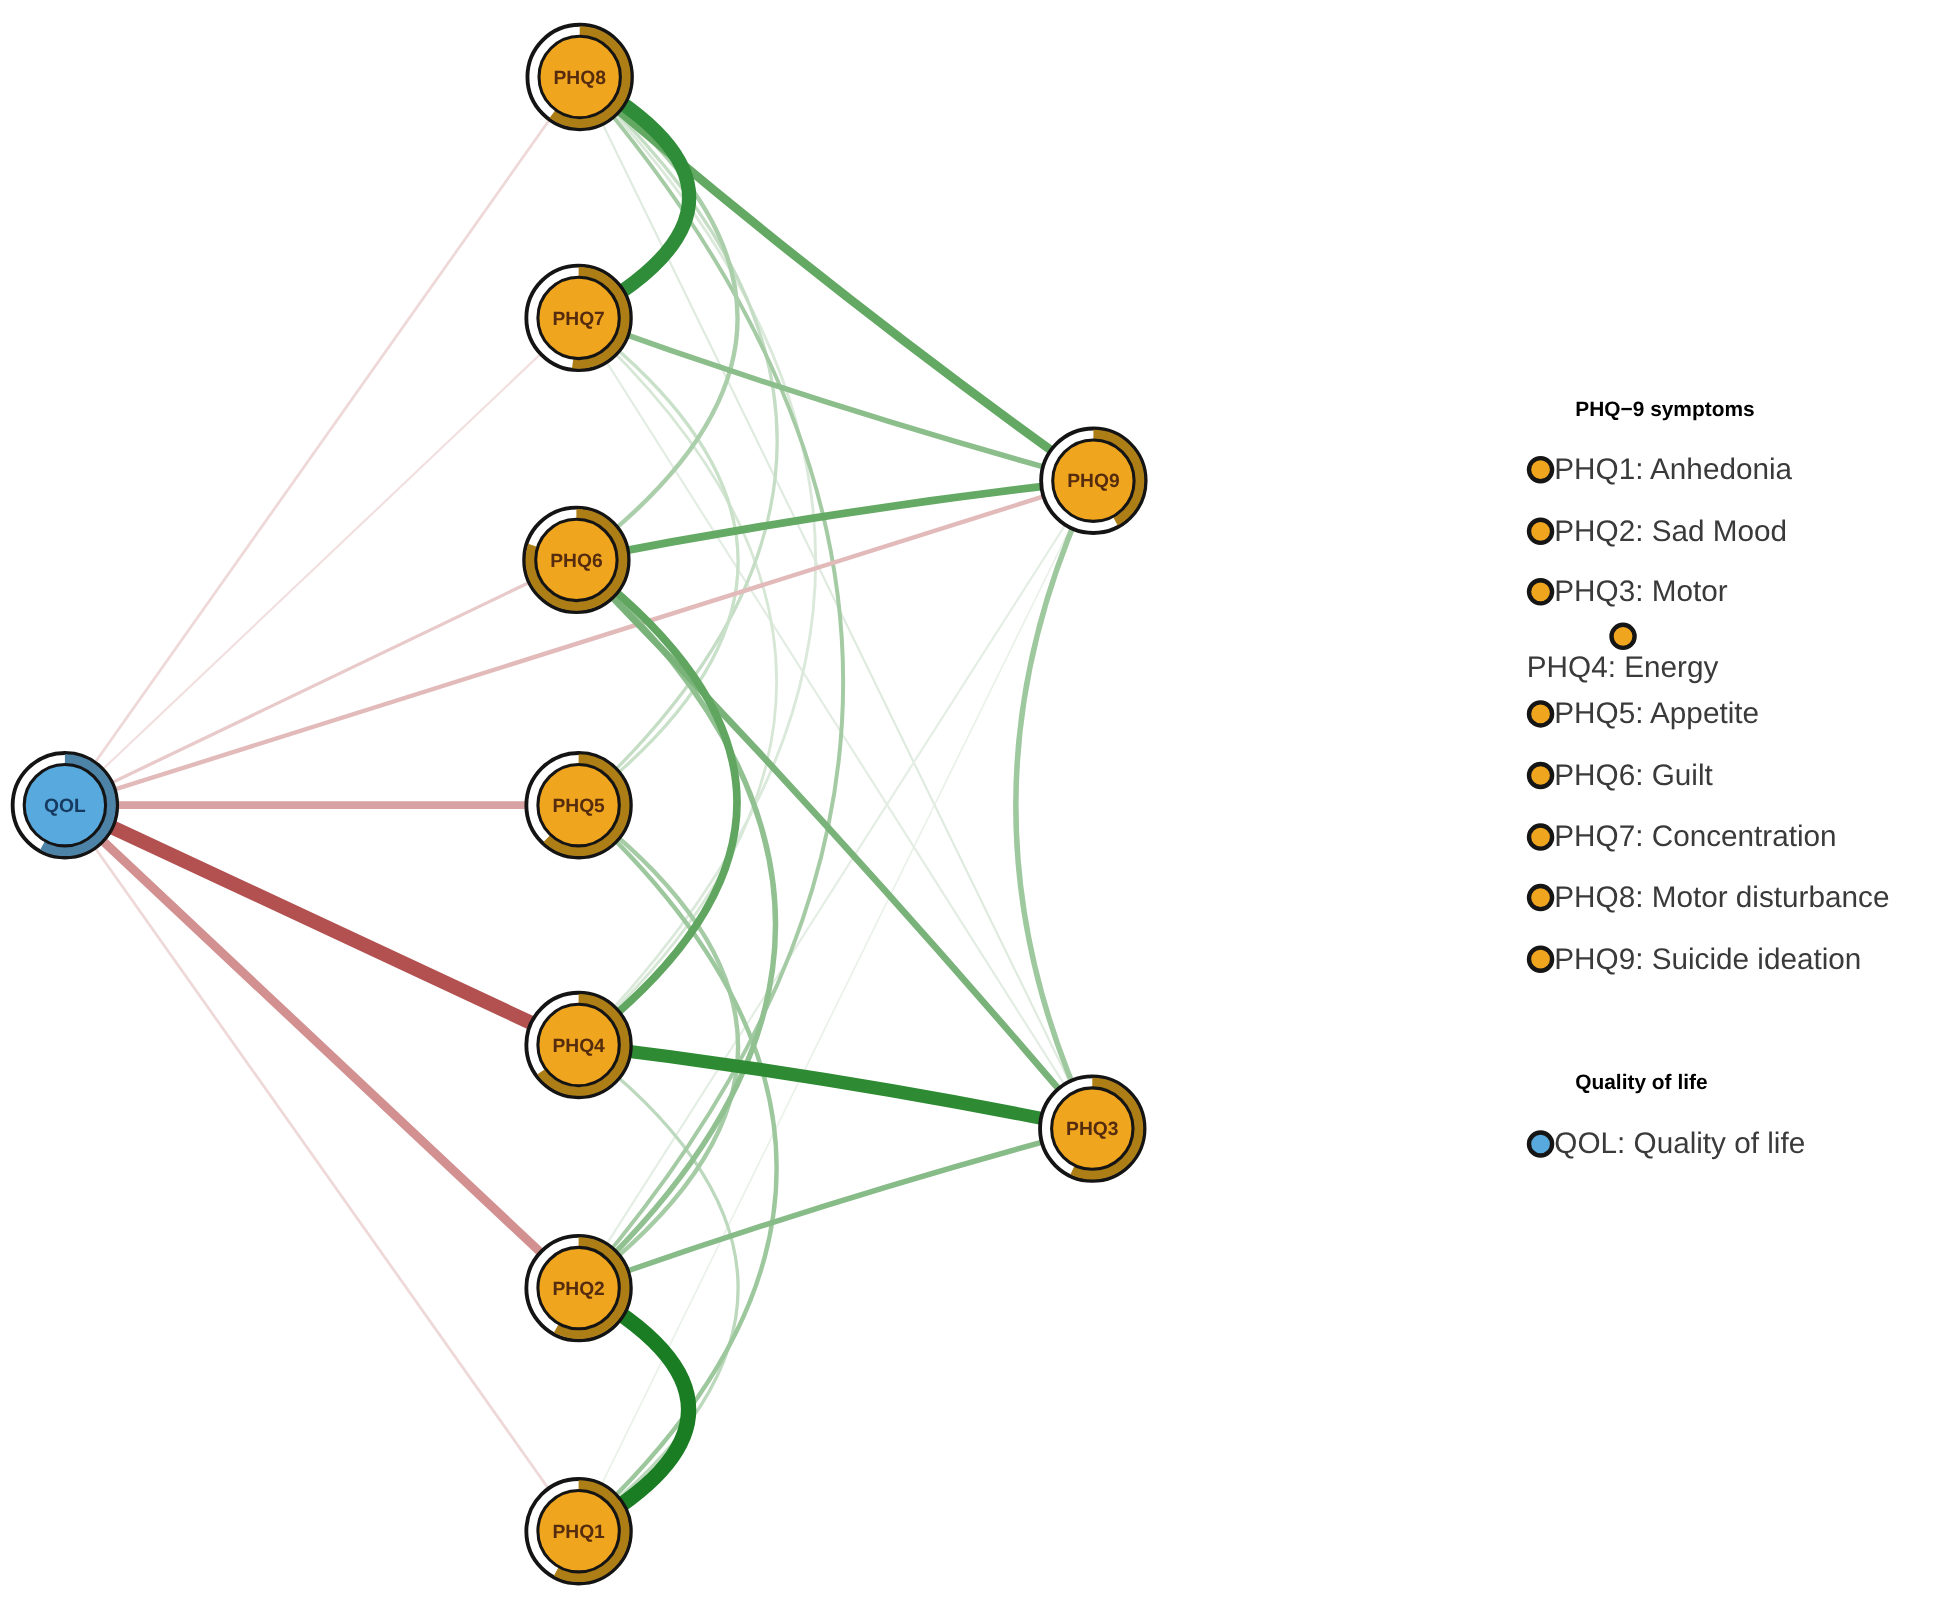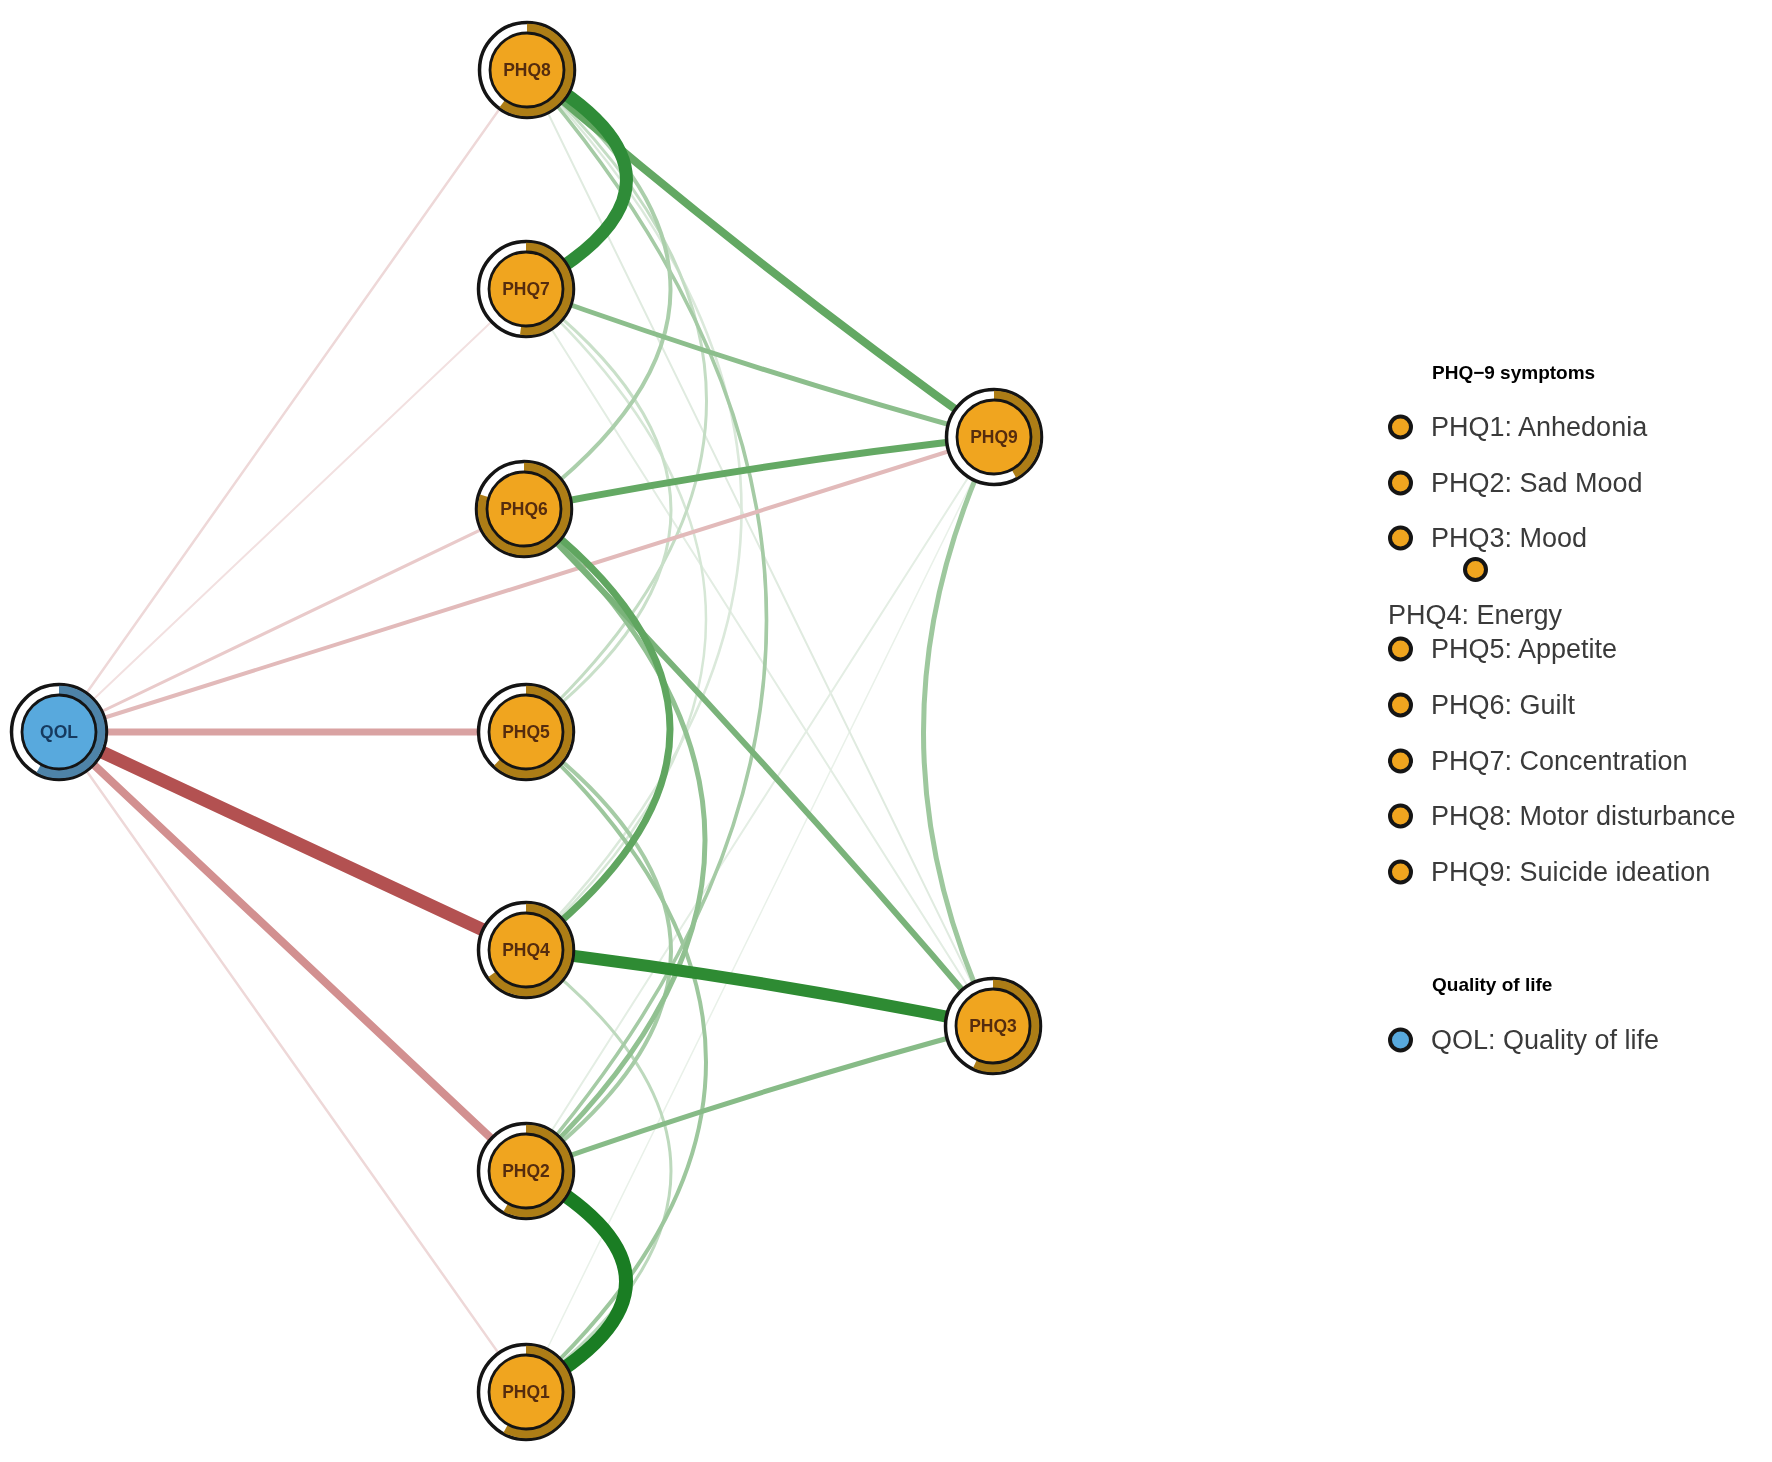--- a/index.html
+++ b/index.html
@@ -12,21 +12,21 @@
   }
   #net-svg{position:absolute;left:0;top:0;}
   .legend{position:absolute;left:0;top:0;width:100%;height:100%;pointer-events:none;}
   .legend-title{
     position:absolute;left:1432px;
     font-size:19px;font-weight:bold;color:#000000;
     white-space:nowrap;transform:translateY(-50%);
   }
   .legend-item{
     position:absolute;left:1388px;
-    display:flex;align-items:center;gap:18px;
+    display:flex;align-items:center;
     transform:translateY(-50%);
     white-space:nowrap;
   }
   .legend-item .txt{font-size:27px;color:#3a3a3a;}
   .legend-bullet{display:inline-block;width:17px;height:17px;border-radius:50%;
     border:4px solid #151515;box-sizing:content-box;}
 </style>
 </head>
 <body>
 
@@ -131,21 +131,21 @@
   <div class="legend-item" style="top: 427px;">
         <span class="legend-bullet" style="background: rgb(240, 165, 31);"></span>
         <span class="txt">PHQ1: Anhedonia</span>
       </div>
       <div class="legend-item" style="top: 483px; justify-content: center;">
         <span class="legend-bullet" style="background: rgb(240, 165, 31);"></span>
         <span class="txt">PHQ2: Sad Mood</span>
       </div>
       <div class="legend-item" style="top: 538px;">
         <span class="legend-bullet" style="background: rgb(240, 165, 31);"></span>
-        <span class="txt">PHQ3: Mood</span>
+        <span class="txt">PHQ3: Motor</span>
       </div>
       <div class="legend-item" style="top: 594px; flex-direction: column;">
         <span class="legend-bullet" style="background: rgb(240, 165, 31);"></span>
         <span class="txt">PHQ4: Energy</span>
       </div>
       <div class="legend-item" style="top: 649px;">
         <span class="legend-bullet" style="background: rgb(240, 165, 31);"></span>
         <span class="txt">PHQ5: Appetite</span>
       </div>
       <div class="legend-item" style="top: 705px;">

